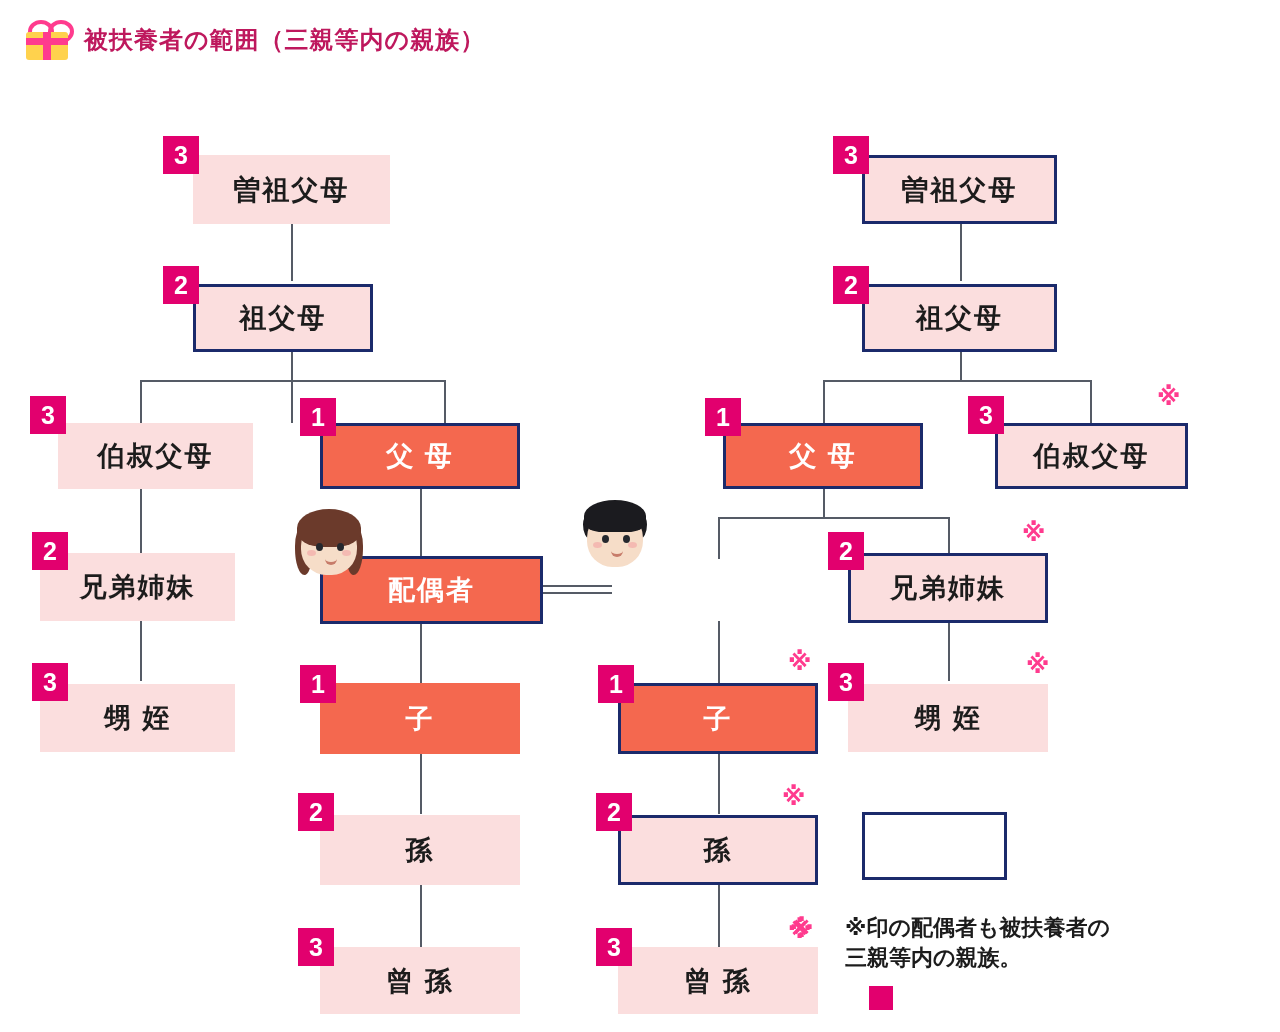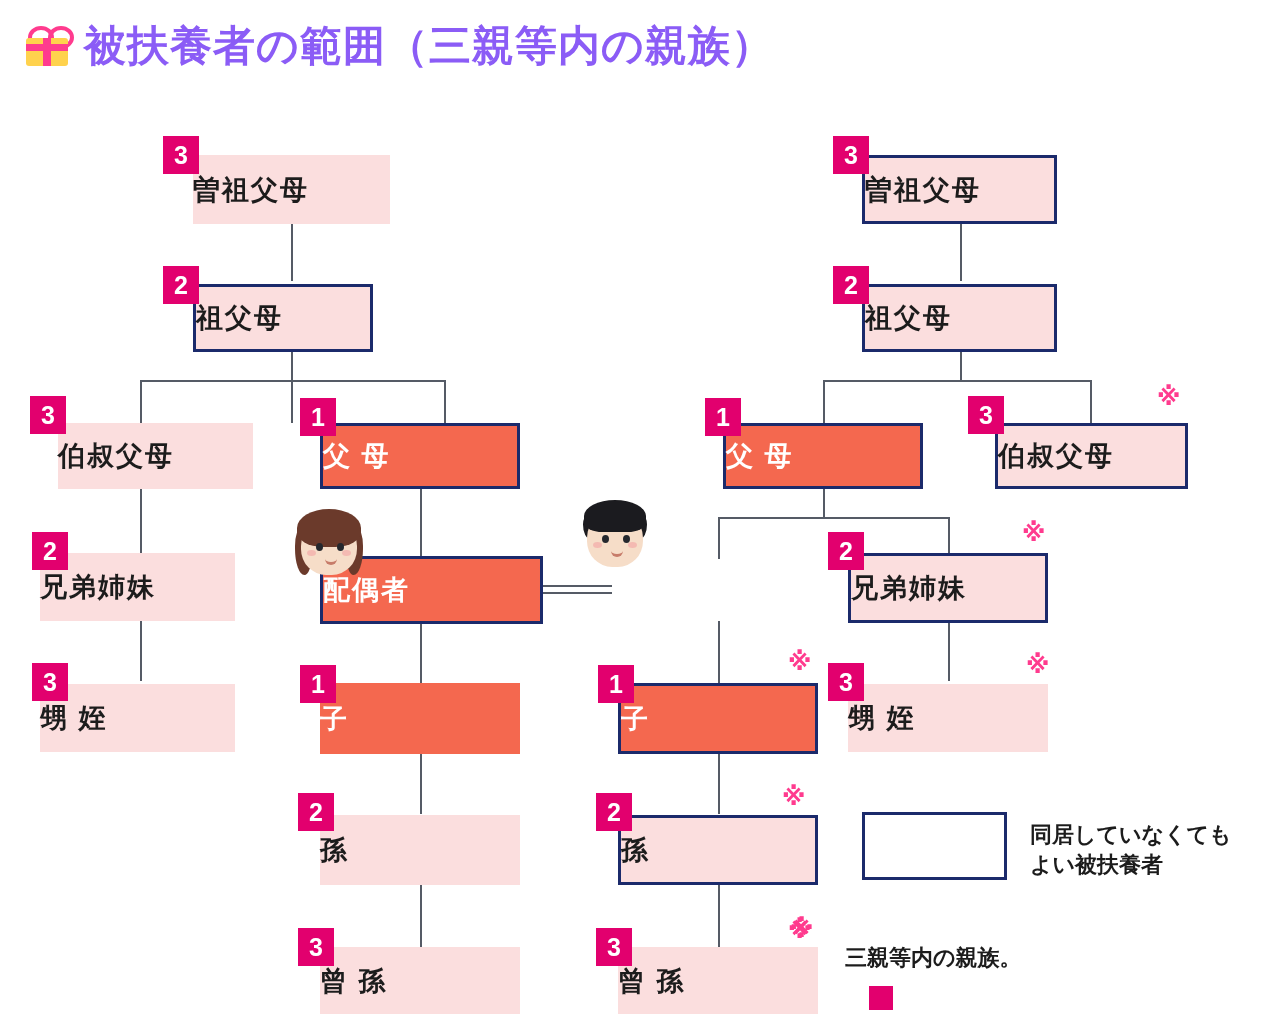--- a/index.html
+++ b/index.html
@@ -13,26 +13,26 @@
   #canvas{position:absolute;left:0;top:0;width:1280px;height:1032px;}
 
   
   .title-row{position:absolute;left:24px;top:18px;display:flex;align-items:center;}
   .gift-icon{width:46px;height:44px;position:relative;margin-right:14px;}
   .gift-icon .box{position:absolute;left:2px;top:14px;width:42px;height:28px;background:#ffd24d;border-radius:3px;}
   .gift-icon .vband{position:absolute;left:19px;top:14px;width:8px;height:28px;background:#ff3b8e;}
   .gift-icon .hband{position:absolute;left:2px;top:20px;width:42px;height:7px;background:#ff3b8e;}
   .gift-icon .bowl{position:absolute;left:4px;top:2px;width:18px;height:15px;border:4px solid #ff3b8e;border-radius:50% 50% 0 50%;}
   .gift-icon .bowr{position:absolute;left:24px;top:2px;width:18px;height:15px;border:4px solid #ff3b8e;border-radius:50% 50% 50% 0;}
-  .title-text{font-size:42px;font-weight:bold;color:#8b5cf6;letter-spacing:1px;white-space:nowrap;}
+  .title-text{font-size:24px;font-weight:bold;color:#be185d;letter-spacing:1px;white-space:nowrap;}
 
   
   .node{
     position:absolute;
-    display:flex;align-items:center;
+    display:flex;align-items:center;justify-content:center;
     font-size:27px;font-weight:bold;color:#1c1c1c;
     box-sizing:border-box;
     letter-spacing:2px;
     z-index:3;
   }
   .node.pink{background:#fbdede;}
   .node.red{background:#f4684f;color:#ffffff;}
   .node.outline{border:3px solid #1b2a6b;}
   .node.white{background:#ffffff;border:3px solid #1b2a6b;}
 
@@ -253,26 +253,22 @@
     <div class="head"></div>
     <div class="hairTop"></div>
     <div class="cheekL"></div>
       <div class="cheekR"></div>
     <div class="eyeL"></div>
       <div class="eyeR"></div>
       <div class="mouth"></div>
   </div>
 
   <div class="node white legend-box" style="left:862px;top:812px;width:145px;height:68px;"></div>
-  <div class="legend-text" style="left:1030px;top:820px;">
-    <span>同居していなくても</span><br>
-    <span>よい被扶養者</span>
-  </div>
 
   <div class="legend-ast" style="left:790px;top:915px;">※</div>
   <div class="legend-text" style="left:845px;top:913px;">
-    <br>
+    <span>※印の配偶者も被扶養者の</span><br>
     <span>三親等内の親族。</span>
   </div>
 
   <div class="legend-sq" style="left:869px;top:986px;"></div>
 
 </div>
 
 </body></html>

